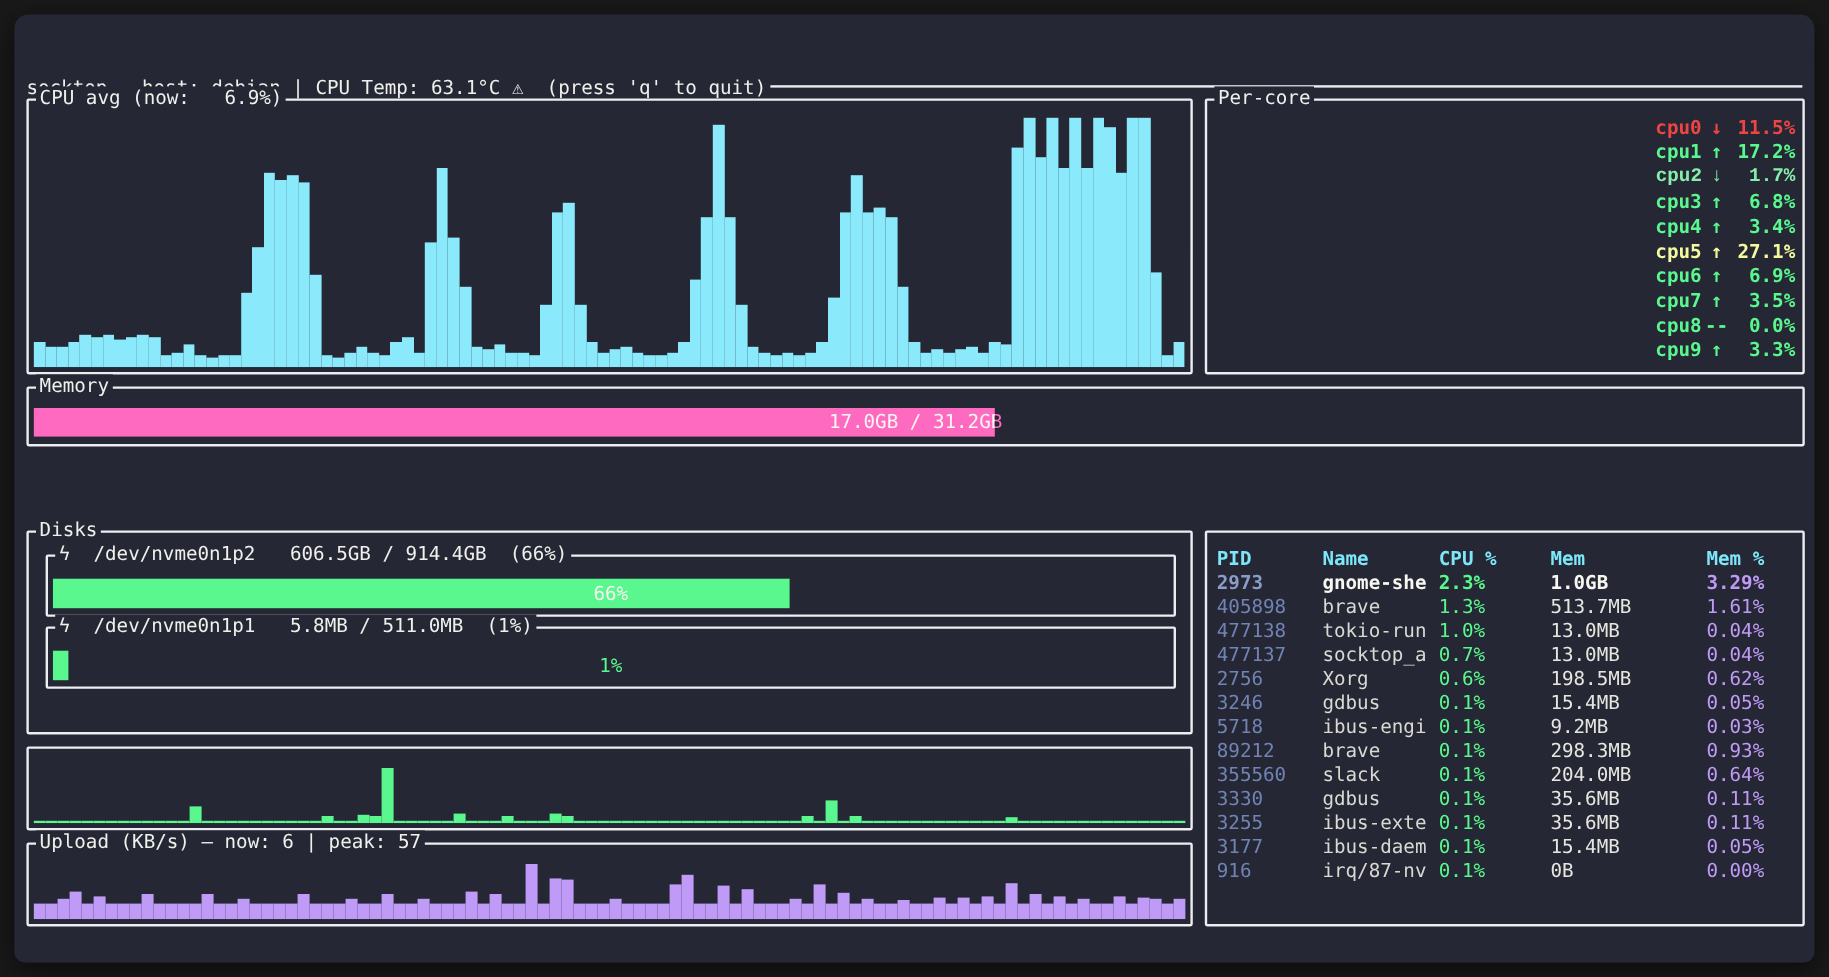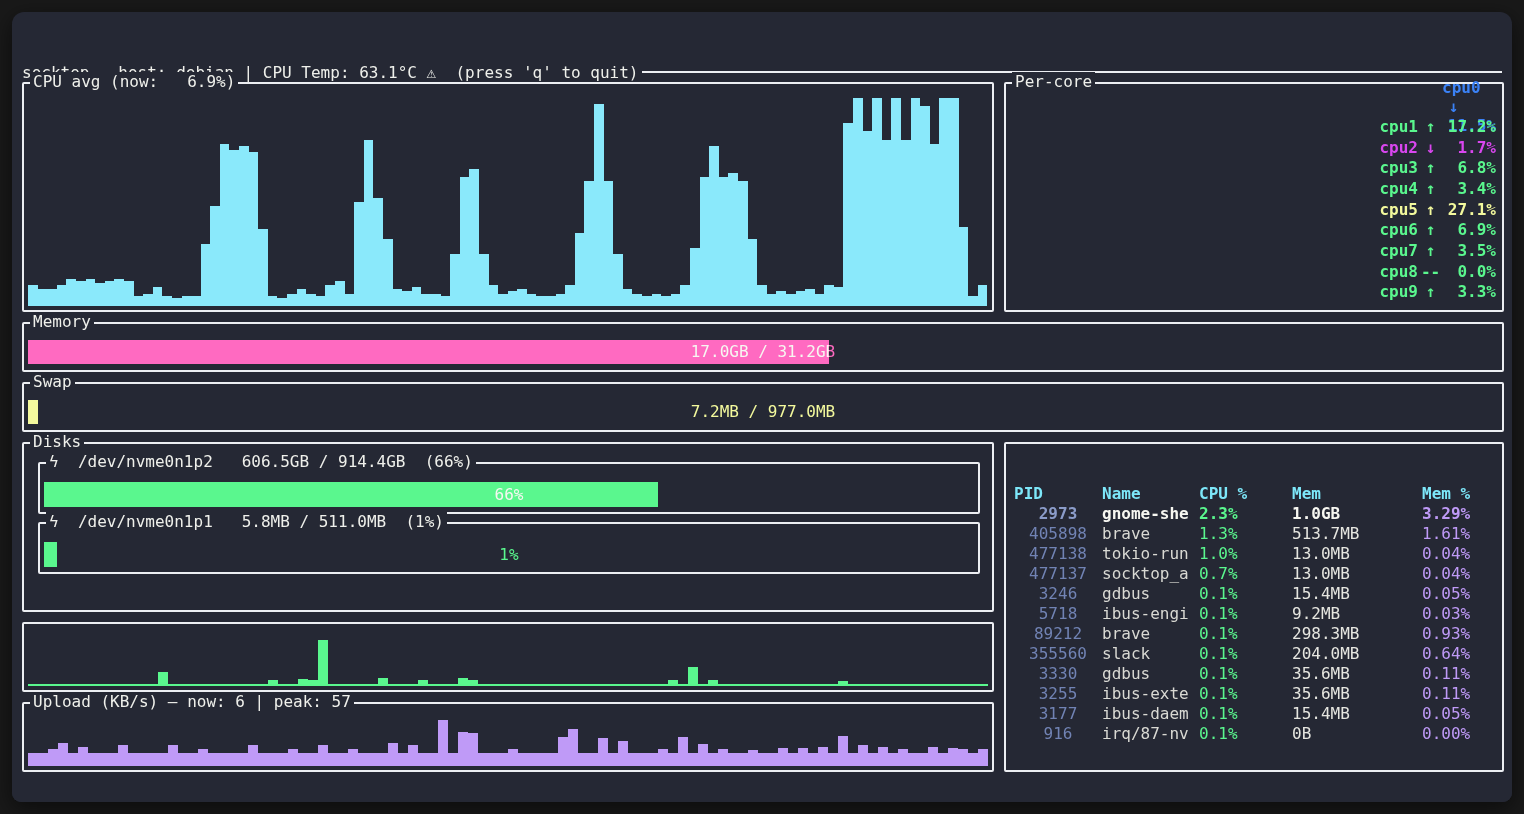--- a/index.html
+++ b/index.html
@@ -41,21 +41,21 @@
   .core-val{width:5.6ch;text-align:right;}
   
   .gauge{position:absolute;overflow:hidden;}
   .gfill{position:absolute;left:0;top:0;bottom:0;}
   .glabel{position:absolute;left:0;top:0;bottom:0;width:100%;text-align:center;white-space:pre;}
   .gclip{position:absolute;left:0;top:0;bottom:0;overflow:hidden;}
   
   .prochead,.procrow{display:grid;grid-template-columns:88px 97px 93px 130px 1fr;
       padding-left:8px;height:20px;line-height:20px;white-space:pre;}
   .prochead span{color:#7de7f9;font-weight:bold;}
-  .procrow .c-pid{color:#7183b4;text-align:center;}
+  .procrow .c-pid{color:#7183b4;}
   .procrow .c-name{color:#d9d9d3;}
   .procrow .c-cpu{color:#5af78e;}
   .procrow .c-mem{color:#e6e6e0;}
   .procrow .c-memp{color:#bf9af7;}
   .procrow.hi{font-weight:bold;}
   .procrow.hi .c-pid{color:#8b9cc9;}
   .procrow.hi .c-name{color:#f7f7f1;}
   .procrow.hi .c-mem{color:#f7f7f1;}
   .disk-sub{position:absolute;border:2px solid #eceef2;border-radius:2px;}
   .disk-title{display:flex;gap:0;}
@@ -225,21 +225,21 @@
                 <i class="dith" style="height: 100%; background: rgb(90, 247, 142);"></i>
                 <i class="dith" style="height: 100%; background: rgb(90, 247, 142);"></i>
                 <i class="dith" style="height: 100%; background: rgb(90, 247, 142);"></i>
                 <i class="dith" style="height: 100%; background: rgb(90, 247, 142);"></i>
                 <i class="dith" style="height: 100%; background: rgb(90, 247, 142);"></i>
                 <i class="dith" style="height: 100%; background: rgb(90, 247, 142);"></i>
                 <i class="dith" style="height: 100%; background: rgb(90, 247, 142);"></i>
                 <i class="dith" style="height: 100%; background: rgb(90, 247, 142);"></i>
                 <i class="dith" style="height: 100%; background: rgb(90, 247, 142);"></i>
               </div>
-              <span class="core-label" style="color: #3b82f6; flex-direction: column;"><span class="core-name">cpu0</span><span class="core-arrow">↓</span><span class="core-val">11.5%</span></span>
+              <span class="core-label" style="color: #ef4444;"><span class="core-name">cpu0</span><span class="core-arrow">↓</span><span class="core-val">11.5%</span></span>
             </div>
             <div class="core-row">
               <div class="core-spark">
                 <i style="height: 30%; background: rgb(90, 247, 142);"></i>
                 <i style="height: 0%; background: rgb(90, 247, 142);"></i>
                 <i style="height: 0%; background: rgb(90, 247, 142);"></i>
                 <i style="height: 0%; background: rgb(90, 247, 142);"></i>
                 <i style="height: 0%; background: rgb(90, 247, 142);"></i>
                 <i style="height: 0%; background: rgb(90, 247, 142);"></i>
                 <i style="height: 0%; background: rgb(90, 247, 142);"></i>
@@ -327,21 +327,21 @@
                 <i class="dith" style="height: 100%; background: rgb(90, 247, 142);"></i>
                 <i class="dith" style="height: 100%; background: rgb(90, 247, 142);"></i>
                 <i class="dith" style="height: 100%; background: rgb(90, 247, 142);"></i>
                 <i class="dith" style="height: 100%; background: rgb(90, 247, 142);"></i>
                 <i class="dith" style="height: 100%; background: rgb(90, 247, 142);"></i>
                 <i class="dith" style="height: 100%; background: rgb(90, 247, 142);"></i>
                 <i class="dith" style="height: 100%; background: rgb(90, 247, 142);"></i>
                 <i class="dith" style="height: 100%; background: rgb(90, 247, 142);"></i>
                 <i class="dith" style="height: 100%; background: rgb(90, 247, 142);"></i>
               </div>
-              <span class="core-label" style="color: #d946ef;"><span class="core-name">cpu2</span><span class="core-arrow">↓</span><span class="core-val">1.7%</span></span>
+              <span class="core-label" style="color: #86efac; font-family: Liberation Mono, monospace;"><span class="core-name">cpu2</span><span class="core-arrow">↓</span><span class="core-val">1.7%</span></span>
             </div>
             <div class="core-row">
               <div class="core-spark">
                 <i style="height: 32%; background: rgb(90, 247, 142);"></i>
                 <i style="height: 0%; background: rgb(90, 247, 142);"></i>
                 <i style="height: 0%; background: rgb(90, 247, 142);"></i>
                 <i style="height: 0%; background: rgb(90, 247, 142);"></i>
                 <i style="height: 0%; background: rgb(90, 247, 142);"></i>
                 <i style="height: 0%; background: rgb(90, 247, 142);"></i>
                 <i style="height: 0%; background: rgb(90, 247, 142);"></i>
@@ -700,30 +700,20 @@
         <span class="ptitle">Memory</span>
         <div class="gauge" id="mem-gauge" style="left:4px;right:4px;top:16px;bottom:6px;">
             <div class="gfill" style="width: 54.5%; background: rgb(255, 106, 193);"></div>
             <div class="glabel" style="color: rgb(255, 106, 193); line-height: 24px;">17.0GB / 31.2GB</div>
             <div class="gclip" style="width: 54.5%;">
               <div class="glabel" style="color: rgb(247, 247, 241); line-height: 24px; width: 183.486%;">17.0GB / 31.2GB</div>
             </div>
           </div>
       </div>
 
-      <div class="panel" style="left:10px;top:330px;right:8px;height:50px;">
-        <span class="ptitle">Swap</span>
-        <div class="gauge" id="swap-gauge" style="left:4px;right:4px;top:16px;bottom:6px;">
-            <div class="gfill" style="width: 0.7%; background: rgb(243, 249, 157);"></div>
-            <div class="glabel" style="color: rgb(243, 249, 157); line-height: 24px;">7.2MB / 977.0MB</div>
-            <div class="gclip" style="width: 0.7%;">
-              <div class="glabel" style="color: rgb(37, 40, 52); line-height: 24px; width: 14285.7%;">7.2MB / 977.0MB</div>
-            </div>
-          </div>
-      </div>
 
       <div class="panel" style="left:10px;top:390px;width:972px;height:170px;">
         <span class="ptitle">Disks</span>
 
         <div class="disk-sub" style="left:14px;right:12px;top:18px;height:52px;">
           <span class="ptitle disk-title"><span>ϟ</span><span>  /dev/nvme0n1p2   606.5GB / 914.4GB  (66%)</span></span>
           <div class="gauge" id="disk0-gauge" style="left:4px;right:4px;top:18px;bottom:5px;">
               <div class="gfill" style="width: 66%; background: rgb(90, 247, 142);"></div>
               <div class="glabel" style="color: rgb(90, 247, 142); line-height: 25px;">66%</div>
               <div class="gclip" style="width: 66%;">
@@ -941,26 +931,27 @@
             <i style="height: 42%; background: rgb(191, 154, 247);"></i>
             <i style="height: 28%; background: rgb(191, 154, 247);"></i>
             <i style="height: 40%; background: rgb(191, 154, 247);"></i>
             <i style="height: 36%; background: rgb(191, 154, 247);"></i>
             <i style="height: 28%; background: rgb(191, 154, 247);"></i>
             <i style="height: 38%; background: rgb(191, 154, 247);"></i>
           </div>
       </div>
 
       <div class="panel" style="left:992px;top:390px;right:8px;height:330px;">
-        <div id="proc-table" style="position:absolute;left:0;right:0;top:12px;bottom:4px;overflow:hidden;margin-top:28px;">
+        <div id="proc-table" style="position:absolute;left:0;right:0;top:12px;bottom:4px;overflow:hidden;">
             <div class="prochead"><span>PID</span><span>Name</span><span>CPU %</span><span>Mem</span><span>Mem %</span></div>
             <div class="procrow hi"><span class="c-pid">2973</span><span class="c-name">gnome-she</span><span class="c-cpu">2.3%</span><span class="c-mem">1.0GB</span><span class="c-memp">3.29%</span></div>
             <div class="procrow"><span class="c-pid">405898</span><span class="c-name">brave</span><span class="c-cpu">1.3%</span><span class="c-mem">513.7MB</span><span class="c-memp">1.61%</span></div>
             <div class="procrow"><span class="c-pid">477138</span><span class="c-name">tokio-run</span><span class="c-cpu">1.0%</span><span class="c-mem">13.0MB</span><span class="c-memp">0.04%</span></div>
             <div class="procrow"><span class="c-pid">477137</span><span class="c-name">socktop_a</span><span class="c-cpu">0.7%</span><span class="c-mem">13.0MB</span><span class="c-memp">0.04%</span></div>
+            <div class="procrow"><span class="c-pid">2756</span><span class="c-name">Xorg</span><span class="c-cpu">0.6%</span><span class="c-mem">198.5MB</span><span class="c-memp">0.62%</span></div>
             <div class="procrow"><span class="c-pid">3246</span><span class="c-name">gdbus</span><span class="c-cpu">0.1%</span><span class="c-mem">15.4MB</span><span class="c-memp">0.05%</span></div>
             <div class="procrow"><span class="c-pid">5718</span><span class="c-name">ibus-engi</span><span class="c-cpu">0.1%</span><span class="c-mem">9.2MB</span><span class="c-memp">0.03%</span></div>
             <div class="procrow"><span class="c-pid">89212</span><span class="c-name">brave</span><span class="c-cpu">0.1%</span><span class="c-mem">298.3MB</span><span class="c-memp">0.93%</span></div>
             <div class="procrow"><span class="c-pid">355560</span><span class="c-name">slack</span><span class="c-cpu">0.1%</span><span class="c-mem">204.0MB</span><span class="c-memp">0.64%</span></div>
             <div class="procrow"><span class="c-pid">3330</span><span class="c-name">gdbus</span><span class="c-cpu">0.1%</span><span class="c-mem">35.6MB</span><span class="c-memp">0.11%</span></div>
             <div class="procrow"><span class="c-pid">3255</span><span class="c-name">ibus-exte</span><span class="c-cpu">0.1%</span><span class="c-mem">35.6MB</span><span class="c-memp">0.11%</span></div>
             <div class="procrow"><span class="c-pid">3177</span><span class="c-name">ibus-daem</span><span class="c-cpu">0.1%</span><span class="c-mem">15.4MB</span><span class="c-memp">0.05%</span></div>
             <div class="procrow"><span class="c-pid">916</span><span class="c-name">irq/87-nv</span><span class="c-cpu">0.1%</span><span class="c-mem">0B</span><span class="c-memp">0.00%</span></div>
           </div>
       </div>

